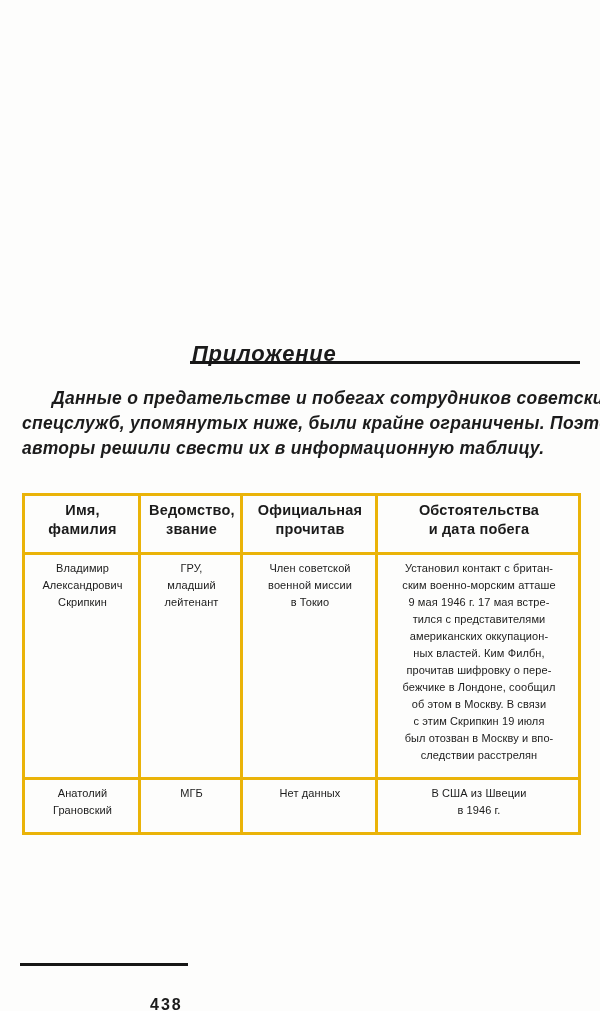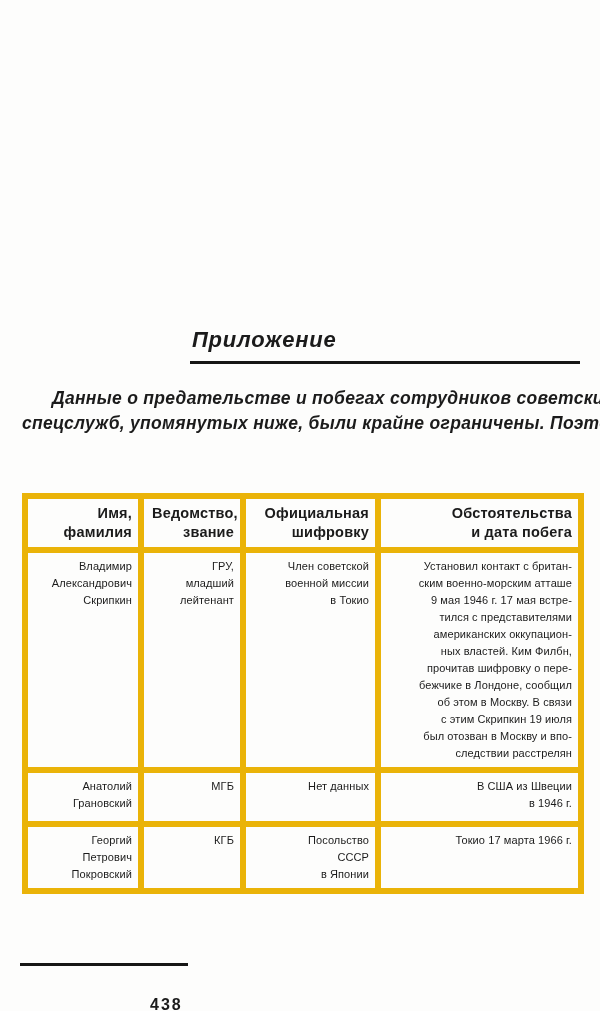--- a/index.html
+++ b/index.html
@@ -6,45 +6,45 @@
   html,body { background:#ffffff; }
   .page {
     position:relative;
     width:600px; height:1011px;
     background:#fdfdfc;
     font-family:"Liberation Sans", sans-serif;
     color:#1b1b1b;
     overflow:hidden;
   }
   .title {
-    position:absolute; left:192px; top:327px;
+    position:absolute; left:192px; top:341px;
     font-size:22px; font-weight:bold; font-style:italic;
     letter-spacing:0.8px;
   }
   .title-rule {
     position:absolute; left:190px; top:361px;
     width:390px; height:3px; background:#161616;
   }
   .intro {
     position:absolute; left:22px; top:386px; width:558px;
     font-size:17.5px; font-weight:bold; font-style:italic;
     line-height:25px; letter-spacing:0.3px;
   }
   .intro-line { text-align:justify; text-align-last:justify; white-space:nowrap; }
   .intro-line.first { text-indent:30px; }
   .intro-line.last { text-align-last:left; white-space:normal; }
   .table-wrap { position:absolute; left:22px; top:493px; width:556px; }
   table { width:556px; border-collapse:collapse; table-layout:fixed; }
   col.c1 { width:116px; } col.c2 { width:102px; }
   col.c3 { width:135px; } col.c4 { width:203px; }
   th, td {
-    border:6px solid #eab308;
-    vertical-align:top; text-align:right;
+    border:3px solid #eab308;
+    vertical-align:top; text-align:center;
     white-space:pre-line;
-    padding:5px 6px 5px 8px;
+    padding:5px 6px 13px 8px;
   }
   th { font-size:14.5px; line-height:19px; font-weight:bold; letter-spacing:0.2px; }
   td { font-size:11px; line-height:17px; letter-spacing:0.1px; }
   tbody tr:nth-child(1) td { height:214px; }
   tbody tr:nth-child(2) td { height:54px; }
   tbody tr:nth-child(3) td { height:55px; }
   tbody tr:nth-child(4) td { height:55px; }
   .footer-rule {
     position:absolute; left:20px; top:963px;
     width:168px; height:3px; background:#161616;
@@ -58,38 +58,39 @@
 <body>
 
 <div class="page">
 
   <div class="title">Приложение</div>
   <div class="title-rule"></div>
 
   <div class="intro">
     <div class="intro-line first">Данные о предательстве и побегах сотрудников советских</div>
     <div class="intro-line">спецслужб, упомянутых ниже, были крайне ограничены. Поэтому</div>
+    <div class="intro-line last">авторы решили свести их в информационную таблицу.</div>
   </div>
 
   <div class="table-wrap">
     <table>
       <colgroup>
           <col class="c1">
           <col class="c2">
           <col class="c3">
           <col class="c4">
         </colgroup>
       <thead>
         <tr>
           <th>Имя,
 фамилия</th>
           <th>Ведомство,
 звание</th>
           <th>Официальная
-шифровку</th>
+прочитав</th>
           <th>Обстоятельства
 и дата побега</th>
         </tr>
       </thead>
       <tbody>
         <tr>
           <td>Владимир
 Александрович
 Скрипкин</td>
           <td>ГРУ,
@@ -112,30 +113,20 @@
 следствии расстрелян</td>
         </tr>
         <tr>
           <td>Анатолий
 Грановский</td>
           <td>МГБ</td>
           <td>Нет данных</td>
           <td>В США из Швеции
 в 1946 г.</td>
         </tr>
-        <tr>
-          <td>Георгий
-Петрович
-Покровский</td>
-          <td>КГБ</td>
-          <td>Посольство
-СССР
-в Японии</td>
-          <td>Токио 17 марта 1966 г.</td>
-        </tr>
       </tbody>
     </table>
   </div>
 
   <div class="footer-rule"></div>
   <div class="page-number">438</div>
 
 </div>
 
 </body></html>

